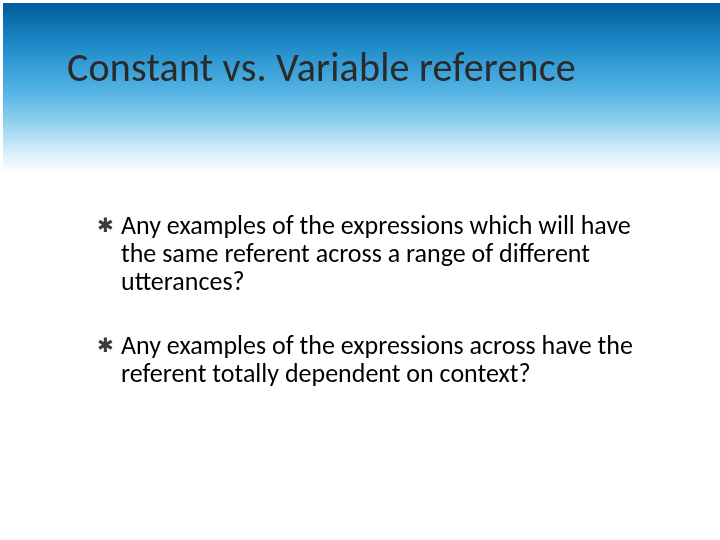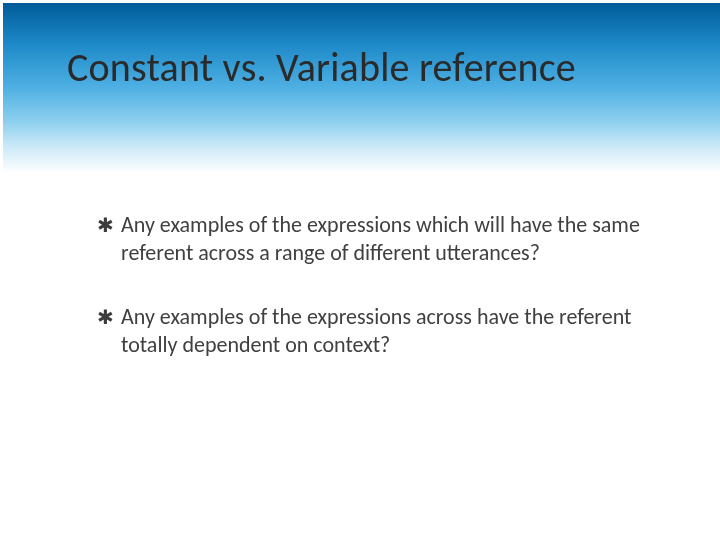--- a/index.html
+++ b/index.html
@@ -46,24 +46,24 @@
   .bullet-marker {
     flex: 0 0 auto;
     width: 22px;
     font-size: 20px;
     line-height: 28px;
     color: #3c3c3c;
     text-align: left;
   }
   .bullet-text {
     flex: 1 1 auto;
-    font-size: 22px;
+    font-size: 26px;
     line-height: 28px;
     font-weight: 400;
-    color: #404040;
+    color: #000000;
   }
 </style>
 </head>
 <body>
 
 <div class="header-band"></div>
 
 <h1 class="title">Constant vs. Variable reference</h1>
 
 <div class="content">

